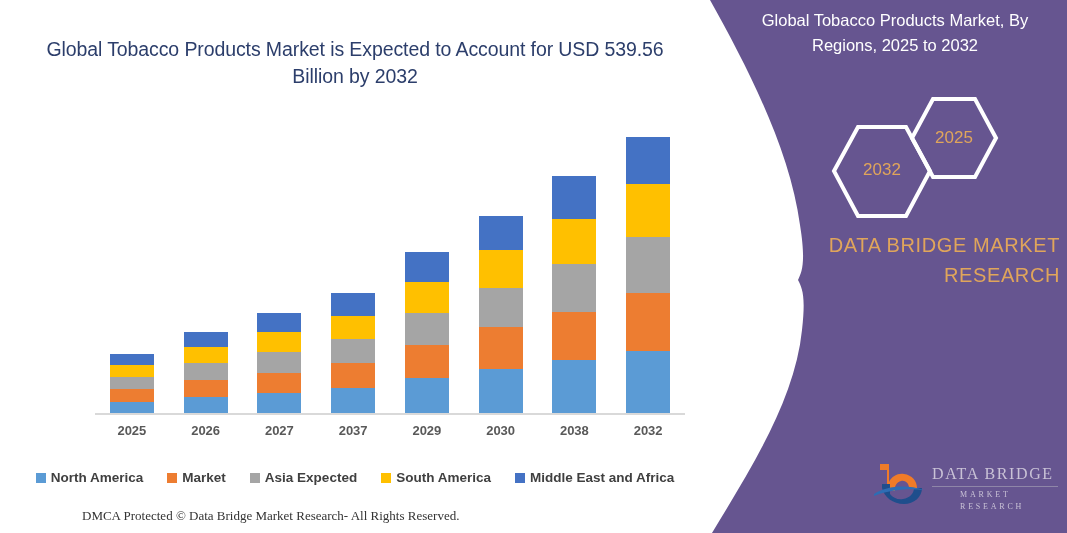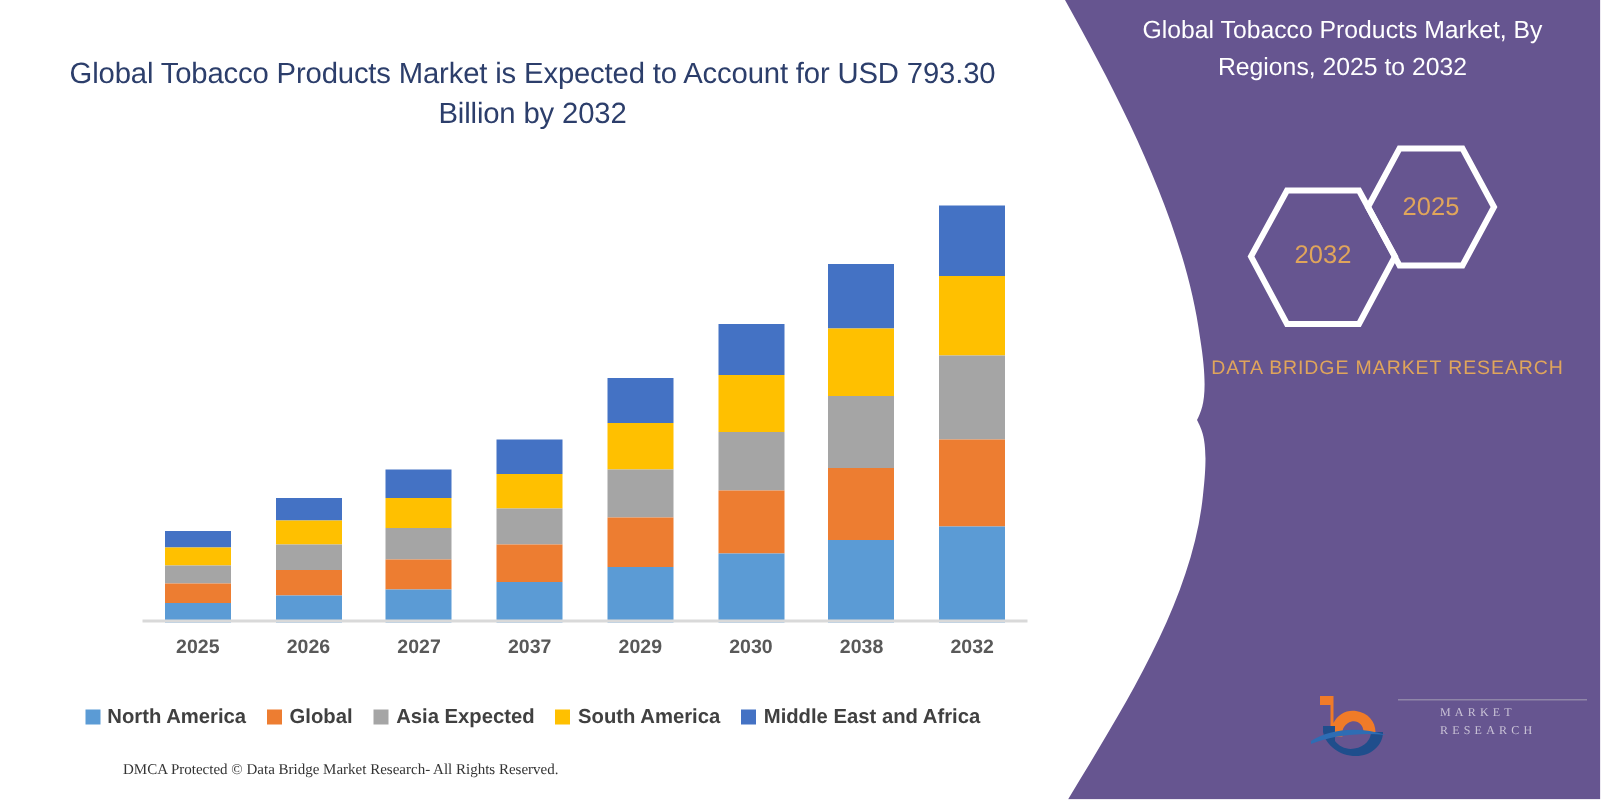--- a/index.html
+++ b/index.html
@@ -51,37 +51,37 @@
   .x-tick {
     position:absolute; width:70px; text-align:center;
     font-size:13px; font-weight:bold; color:#595959;
     top:0;
   }
 
   
   #legend {
     position:absolute; left:0; top:470px; width:710px;
     display:flex; justify-content:center; align-items:center;
-    gap:14px;
+    gap:24px;
   }
   .legend-item { display:flex; align-items:center; gap:5px; }
   .legend-swatch { width:10px; height:10px; display:inline-block; }
   .legend-label {
     font-size:13.5px; font-weight:bold; color:#404040;
     white-space:nowrap;
   }
 
   
   #footer {
     position:absolute; left:0; top:508px; width:710px; height:22px;
   }
   #footer-copyright {
     position:absolute; left:82px; top:0;
     font-family:"Liberation Serif", serif;
-    font-size:10px; color:#333; white-space:nowrap;
+    font-size:13px; color:#333; white-space:nowrap;
   }
   #footer-source {
     position:absolute; left:400px; top:0;
     font-family:"Liberation Serif", serif;
     font-size:9.2px; color:#333; white-space:nowrap;
   }
 
   
   #right-panel {
     position:absolute; left:690px; top:0; width:377px; height:533px;
@@ -102,22 +102,22 @@
     position:absolute; left:810px; top:95px; width:230px; height:125px;
   }
   .hexagon { position:absolute; }
   .hex-text {
     position:absolute; width:100%; text-align:center;
     font-size:17px; color:#E0A55B; font-weight:400;
   }
 
   #brand-name {
     position:absolute; left:790px; top:230px; width:270px;
-    text-align:center;
-    font-size:13px; line-height:30px;
+    text-align:right;
+    font-size:20px; line-height:30px;
     color:#E0A55B; letter-spacing:0.6px;
   }
 
   
   #logo {
     position:absolute; left:872px; top:460px; width:190px; height:52px;
   }
   #logo-mark { position:absolute; left:0; top:0; width:56px; height:46px; }
   #logo-text {
     position:absolute; left:60px; top:4px; width:130px;
@@ -130,21 +130,21 @@
   #logo-text-sub {
     font-family:"Liberation Serif", serif;
     font-size:8px; letter-spacing:2.8px; color:#C9C2D6; line-height:12px;margin-left:28px;
   }
 </style>
 </head>
 <body>
 
 <div id="left-panel">
 
-  <div id="chart-title">Global Tobacco Products Market is Expected to Account for USD 793.30 Billion by 2032</div>
+  <div id="chart-title">Global Tobacco Products Market is Expected to Account for USD 539.56 Billion by 2032</div>
 
   <div id="plot-area">
       <div class="bar-group" style="left: 14.875px;">
         <div class="seg seg-na" title="North America 2025: 38.3" style="height: 13.4217px; background: rgb(91, 155, 213);"></div>
         <div class="seg seg-eu" title="Europe 2025: 34.8" style="height: 12.1951px; background: rgb(237, 125, 49);"></div>
         <div class="seg seg-ap" title="Asia Pacific 2025: 34.8" style="height: 12.1951px; background: rgb(165, 165, 165);"></div>
         <div class="seg seg-sa" title="South America 2025: 34.8" style="height: 12.1951px; background: rgb(255, 192, 0);"></div>
         <div class="seg seg-me" title="Middle East and Africa 2025: 31.4" style="height: 11.0037px; background: rgb(68, 114, 196);"></div>
       </div>
       <div class="bar-group" style="left: 88.625px;">
@@ -209,21 +209,21 @@
       <div class="x-tick" style="left: 518.125px;">2032</div>
     </div>
 
   <div id="legend">
       <div class="legend-item">
         <span class="legend-swatch" style="background: rgb(91, 155, 213);"></span>
         <span class="legend-label">North America</span>
       </div>
       <div class="legend-item">
         <span class="legend-swatch" style="background: rgb(237, 125, 49);"></span>
-        <span class="legend-label">Global</span>
+        <span class="legend-label">Market</span>
       </div>
       <div class="legend-item">
         <span class="legend-swatch" style="background: rgb(165, 165, 165);"></span>
         <span class="legend-label">Asia Expected</span>
       </div>
       <div class="legend-item">
         <span class="legend-swatch" style="background: rgb(255, 192, 0);"></span>
         <span class="legend-label">South America</span>
       </div>
       <div class="legend-item">
@@ -266,16 +266,17 @@
 
 <div id="logo">
   <svg id="logo-mark" viewBox="0 0 56 46">
     <path d="M8 4 L17 4 L17 22 C20 16 26 13 32 14 C40 15 45 21 45 28 L37 28
              C37 23 33 20 29 21 C25 22 22 26 23 31 L15 31 L15 10 L8 10 Z" fill="#F07B28"></path>
     <path d="M10 24 L18 24 L18 34 C21 38 26 40 31 39 C38 38 42 33 42 28 L50 28
              C50 37 42 44 32 44 C21 44 12 37 10 28 Z" fill="#1F4E8C"></path>
     <path d="M2 34 C14 26 34 24 52 30 C36 28 16 30 2 36 Z" fill="#2E6DB4"></path>
   </svg>
   <div id="logo-text">
+    <div id="logo-text-main">DATA BRIDGE</div>
     <div id="logo-rule"></div>
     <div id="logo-text-sub">MARKET RESEARCH</div>
   </div>
 </div>
 
 </body></html>

